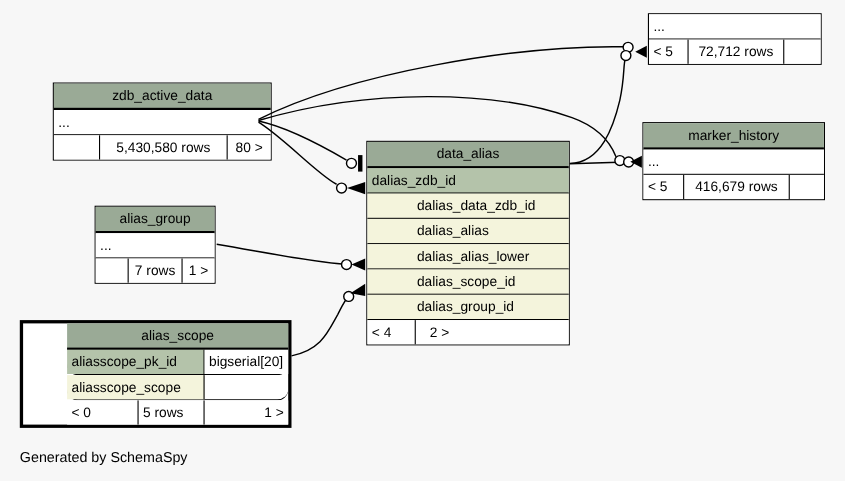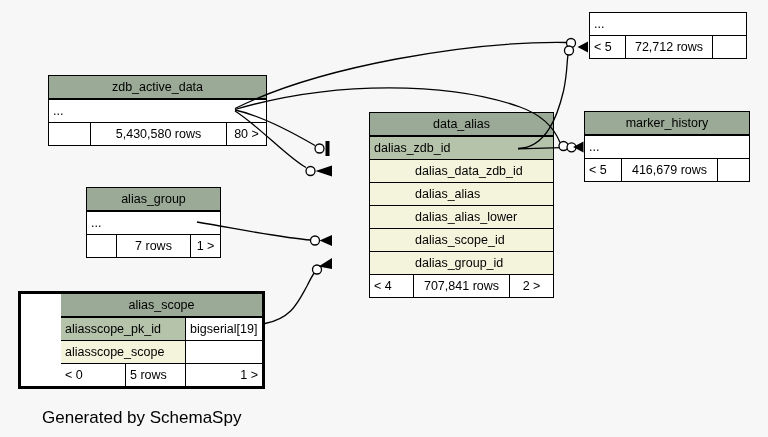--- a/index.html
+++ b/index.html
@@ -10,39 +10,39 @@
   .canvas{position:relative;width:768px;height:437px;background:var(--background);
     font-family:"Liberation Sans","DejaVu Sans",sans-serif;font-size:12.5px;color:#000;overflow:hidden;}
   .tbl{position:absolute;background:var(--cell);border:1px solid var(--border);box-sizing:border-box;}
   .tbl.bold{border-width:3px;}
   .hdr{height:22px;line-height:22px;text-align:center;background:var(--table-header);
     border-bottom:2px solid var(--border);white-space:nowrap;overflow:hidden;}
   .row{height:22px;line-height:22px;padding:0 4px;border-bottom:1px solid var(--border);
     background:var(--cell);white-space:nowrap;overflow:hidden;}
   .row.col{background:var(--fk-row);padding-left:45px;}
   .row.pk{background:var(--pk-row);}
-  .crow{display:flex;border-bottom:1px solid var(--border);height:22px;line-height:22px;}
+  .crow{display:flex;border-bottom:1px solid var(--border);height:22px;line-height:22px;border-radius:10px;}
   .cname{width:125px;box-sizing:border-box;padding:0 4px;border-right:1px solid var(--border);
     white-space:nowrap;overflow:hidden;}
   .cname.pk{background:var(--pk-row);} .cname.col{background:var(--fk-row);}
   .ctype{flex:1;padding:0 4px;background:var(--cell);white-space:nowrap;overflow:hidden;}
   .ftr{display:flex;height:22px;line-height:22px;background:var(--cell);}
   .fc{box-sizing:border-box;border-right:1px solid var(--border);padding:0 4px;
     white-space:nowrap;overflow:hidden;}
   .fc:last-child{border-right:none;}
   .fc.center{text-align:center;} .fc.right{text-align:right;} .fc.grow{flex:1;}
   .edges{position:absolute;left:0;top:0;pointer-events:none;}
-  .note{position:absolute;left:18px;top:408px;font-size:17px;margin-left:24px;}
+  .note{position:absolute;left:18px;top:408px;font-size:13px;}
 </style>
 </head>
 <body>
 
 <div class="canvas">
 
-  <div class="tbl" style="left:48px;top:75px;width:219px;">
+  <div class="tbl" style="left:48px;top:75px;width:199px;">
     <div class="hdr">zdb_active_data</div>
     <div class="row">...</div>
     <div class="ftr">
       <span class="fc" style="width:42px"></span>
       <span class="fc grow center">5,430,580 rows</span>
       <span class="fc center" style="width:39px">80 &gt;</span>
     </div>
   </div>
 
   <div class="tbl" style="left:589px;top:12px;width:158px;">
@@ -57,50 +57,49 @@
   <div class="tbl" style="left:584px;top:111px;width:166px;">
     <div class="hdr">marker_history</div>
     <div class="row">...</div>
     <div class="ftr">
       <span class="fc" style="width:37px">&lt; 5</span>
       <span class="fc grow center">416,679 rows</span>
       <span class="fc" style="width:31px"></span>
     </div>
   </div>
 
-  <div class="tbl" style="left:333px;top:112px;width:185px;margin-left:36px;">
+  <div class="tbl" style="left:333px;top:128px;width:185px;">
     <div class="hdr">data_alias</div>
     <div class="row pk">dalias_zdb_id</div>
     <div class="row col">dalias_data_zdb_id</div>
     <div class="row col">dalias_alias</div>
     <div class="row col">dalias_alias_lower</div>
     <div class="row col">dalias_scope_id</div>
     <div class="row col">dalias_group_id</div>
     <div class="ftr">
       <span class="fc" style="width:44px">&lt; 4</span>
-      <span class="fc grow center">707,841 rows</span>
       <span class="fc center" style="width:43px">2 &gt;</span>
     </div>
   </div>
 
-  <div class="tbl" style="left:86px;top:187px;width:135px;">
+  <div class="tbl" style="left:86px;top:187px;width:110px;">
     <div class="hdr">alias_group</div>
     <div class="row">...</div>
     <div class="ftr">
       <span class="fc" style="width:30px"></span>
       <span class="fc grow center">7 rows</span>
       <span class="fc center" style="width:29px">1 &gt;</span>
     </div>
   </div>
 
   <div class="tbl bold" style="left:18px;top:291px;width:247px;padding-left:40px;">
     <div class="hdr">alias_scope</div>
     <div class="crow">
       <span class="cname pk">aliasscope_pk_id</span>
-      <span class="ctype">bigserial[19]</span>
+      <span class="ctype">bigserial[20]</span>
     </div>
     <div class="crow">
       <span class="cname col">aliasscope_scope</span>
     </div>
     <div class="ftr">
       <span class="fc" style="width:65px">&lt; 0</span>
       <span class="fc" style="width:60px">5 rows</span>
       <span class="fc grow right">1 &gt;</span>
     </div>
   </div>

